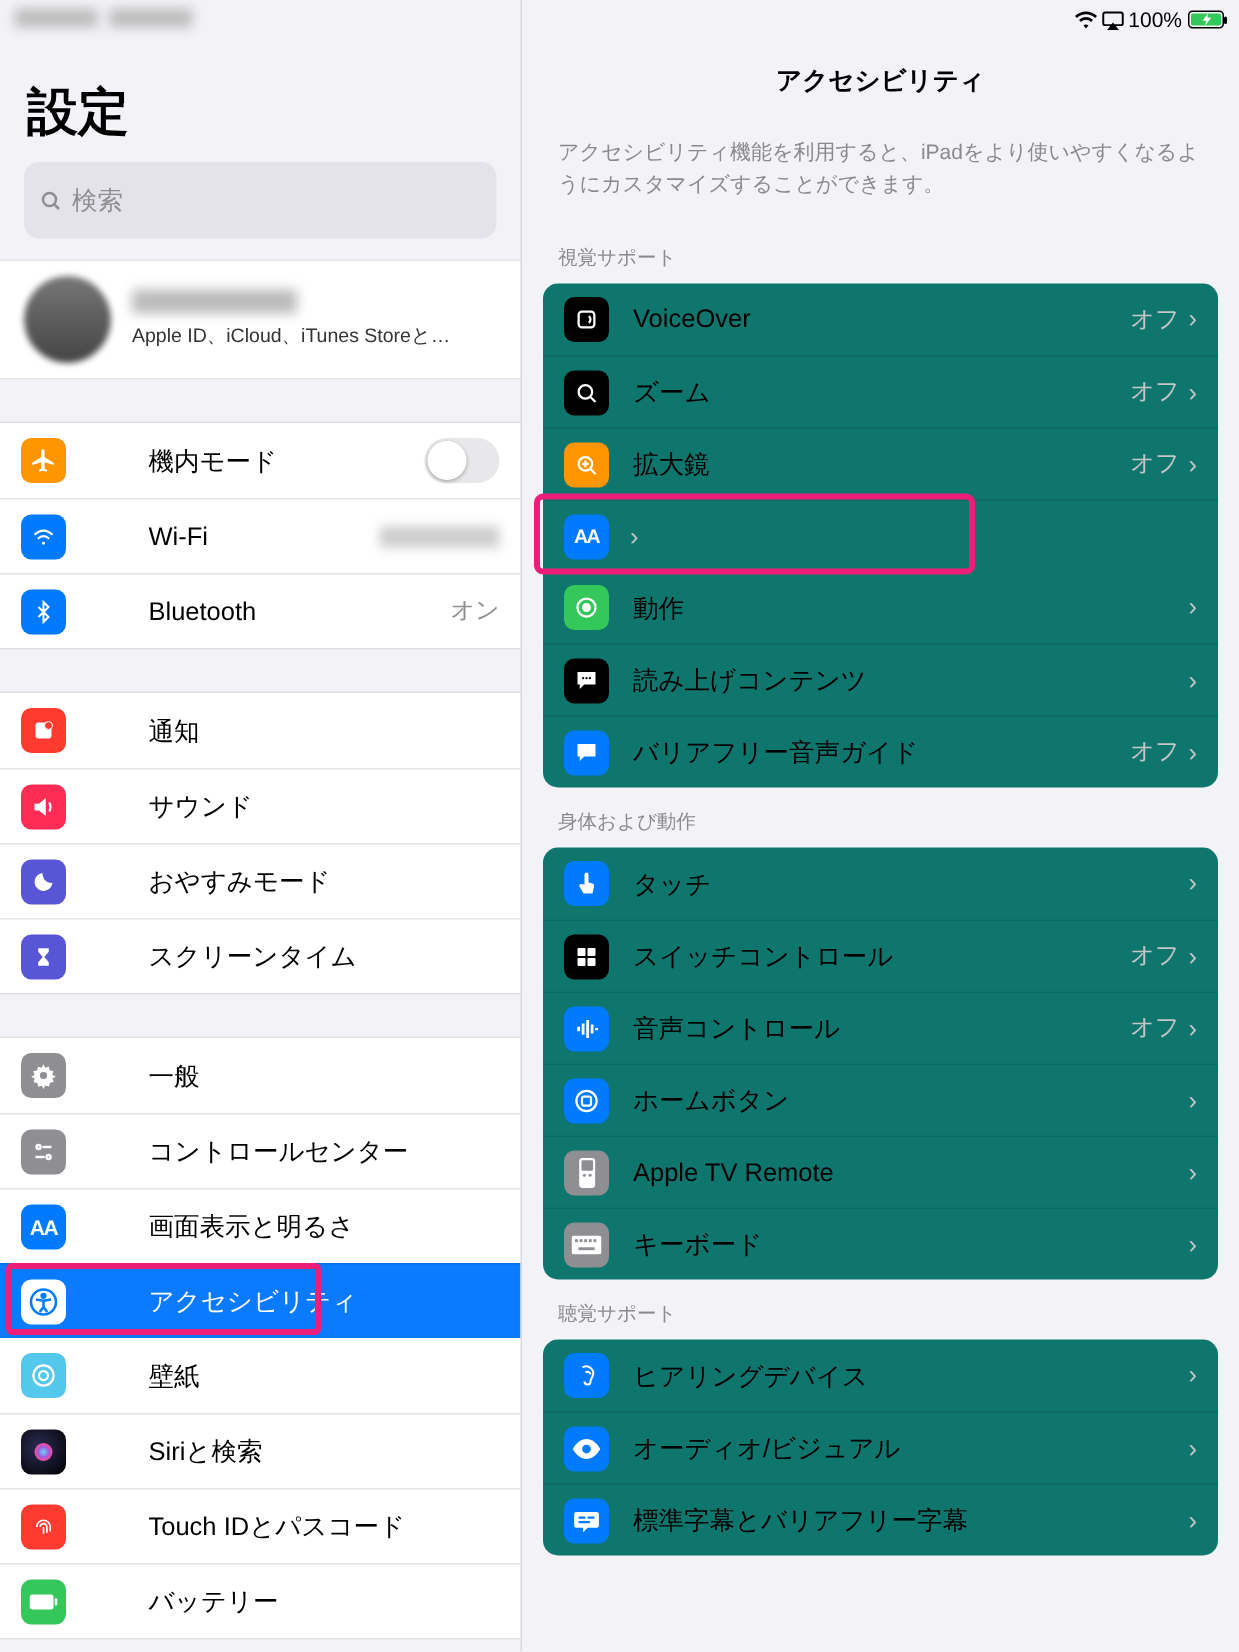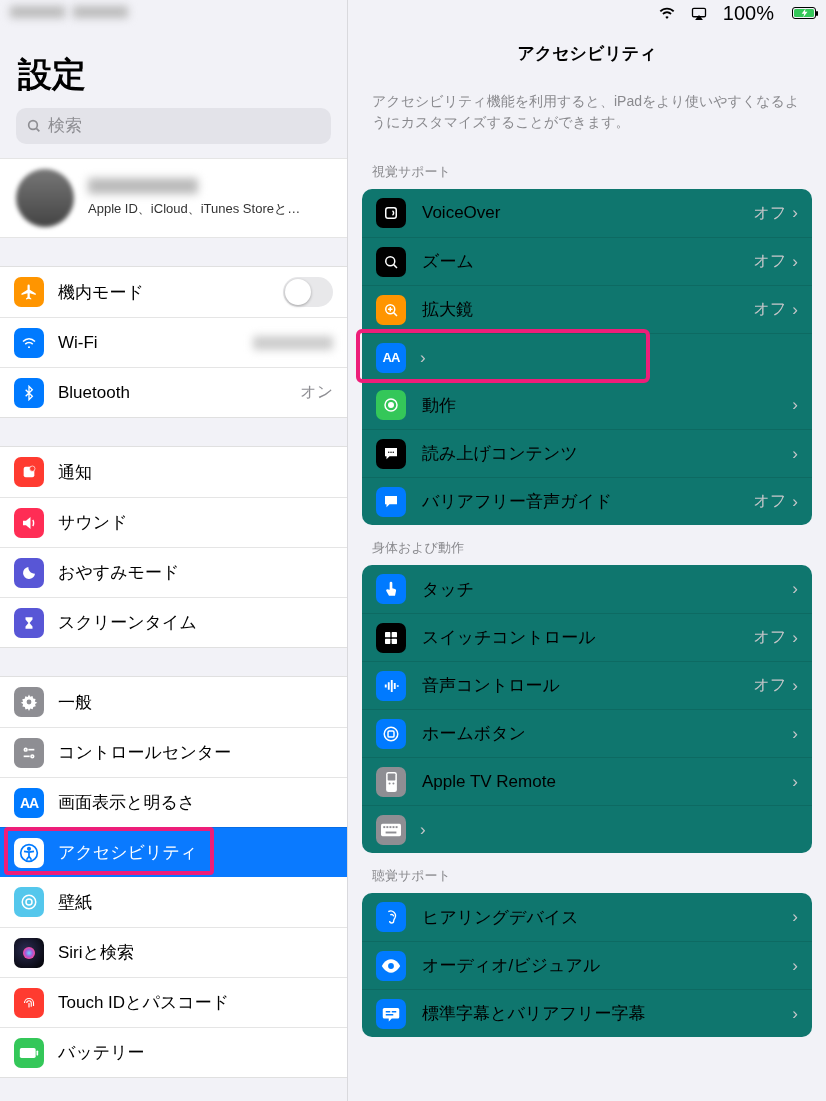--- a/index.html
+++ b/index.html
@@ -21,21 +21,21 @@
     border-right: 1px solid rgba(0,0,0,0.1);
   }
   .blur-strip { display:flex; gap:8px; padding:6px 10px; }
   .blur-strip span { filter: blur(4px); background:#bbb; display:inline-block; height:12px; }
   .blur-strip span:first-child{width:55px;}
   .blur-strip span:last-child{width:55px;}
   .settings-title{
     font-size:34px; font-weight:700; padding:28px 18px 10px;font-family:Liberation Serif, serif;
   }
   .search-wrap{
-    margin:0 16px 14px; background:#e3e3e9; border-radius:10px; height:36px;
+    margin:0 16px 14px; background:#e3e3e9; border-radius:10px; height:51px;
     display:flex; align-items:center; padding:0 10px; color:#8e8e93;
   }
   .search-wrap svg{margin-right:6px;}
   .search-wrap input{border:none;background:transparent;font-size:17px;flex:1;outline:none;color:#000;}
   .search-wrap input::placeholder{color:#8e8e93;}
 
   .account-row{
     display:flex; background:#fff; padding:10px 16px; align-items:center;
     border-top:1px solid rgba(0,0,0,0.1); border-bottom:1px solid rgba(0,0,0,0.1);
   }
@@ -43,21 +43,21 @@
     width:58px;height:58px;border-radius:50%;
     background:linear-gradient(#777,#444); filter:blur(2px);
     margin-right:14px; flex-shrink:0;
   }
   .acct-name{filter:blur(4px);background:#bbb;height:16px;width:110px;margin-bottom:6px;border-radius:2px;}
   .acct-sub{font-size:13px; color:#333;}
 
   .group{background:#fff;border-top:1px solid rgba(0,0,0,0.12);border-bottom:1px solid rgba(0,0,0,0.12);}
   .gap{height:28px;}
   .row{
-    display:flex;align-items:center;height:50px;padding:0 14px;
+    display:flex;align-items:center;height:50px;padding:0 14px;gap:41px;
   }
   .row + .row { border-top:1px solid rgba(0,0,0,0.10); margin-left:0; }
   .icon{
     width:30px;height:30px;border-radius:7px;
     display:flex;align-items:center;justify-content:center;
     color:#fff;font-size:16px;flex-shrink:0;margin-right:14px;
   }
   .label{font-size:17px;flex:1;}
   .status{font-size:16px;color:#8e8e93;font-family:Liberation Serif, serif;}
   .row.selected{background:#0a7aff;color:#fff;}
@@ -71,21 +71,21 @@
     content:"";position:absolute;left:2px;top:2px;width:26px;height:26px;background:#fff;border-radius:50%;
     box-shadow:0 1px 3px rgba(0,0,0,0.3);
   }
 
   
   .main{
     flex:1; height:100%; background:#f2f2f7; overflow:hidden;
   }
   .statusbar{
     display:flex;justify-content:flex-end;align-items:center;height:22px;
-    padding:4px 10px 0;font-size:20px;font-weight:500; gap:16px;
+    padding:4px 10px 0;font-size:14px;font-weight:500; gap:2px;
   }
   .batt{display:inline-flex;align-items:center;}
   .batt-body{
     width:24px;height:12px;border:1px solid #000;border-radius:3px;position:relative;margin-left:2px;
   }
   .batt-body::after{content:"";position:absolute;right:-3px;top:3px;width:2px;height:5px;background:#000;border-radius:1px;}
   .batt-fill{position:absolute;left:1px;top:1px;bottom:1px;right:1px;background:#34c759;border-radius:1.5px;}
   .page-title{
     text-align:center;font-size:17px;font-weight:600;padding:20px 0 26px;
   }
@@ -462,20 +462,21 @@
         <svg width="20" height="14" viewBox="0 0 26 16" fill="#fff">
             <rect x="0" y="0" width="26" height="16" rx="2"></rect>
             <rect x="3" y="3" width="2.5" height="2.5" fill="#8e8e93"></rect>
             <rect x="7" y="3" width="2.5" height="2.5" fill="#8e8e93"></rect>
             <rect x="11" y="3" width="2.5" height="2.5" fill="#8e8e93"></rect>
             <rect x="15" y="3" width="2.5" height="2.5" fill="#8e8e93"></rect>
             <rect x="19" y="3" width="2.5" height="2.5" fill="#8e8e93"></rect>
             <rect x="6" y="10" width="14" height="2.5" fill="#8e8e93"></rect>
           </svg>
       </div>
+      <span class="m-label">キーボード</span>
       <span class="chev">›</span>
     </div>
   </div>
 
   <div class="sect-header">聴覚サポート</div>
   <div class="m-group">
     <div class="m-row">
       <div class="icon" style="background:#007aff">
         <svg width="16" height="18" viewBox="0 0 24 24" fill="none" stroke="#fff" stroke-width="2">
             <path d="M8 4a7 7 0 0 1 10 9c-1 2-2 3-2 5a3 3 0 0 1-6 0"></path>

